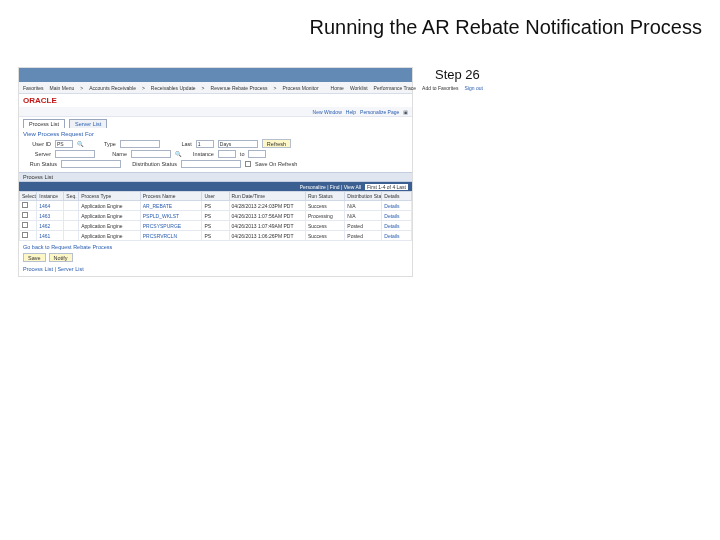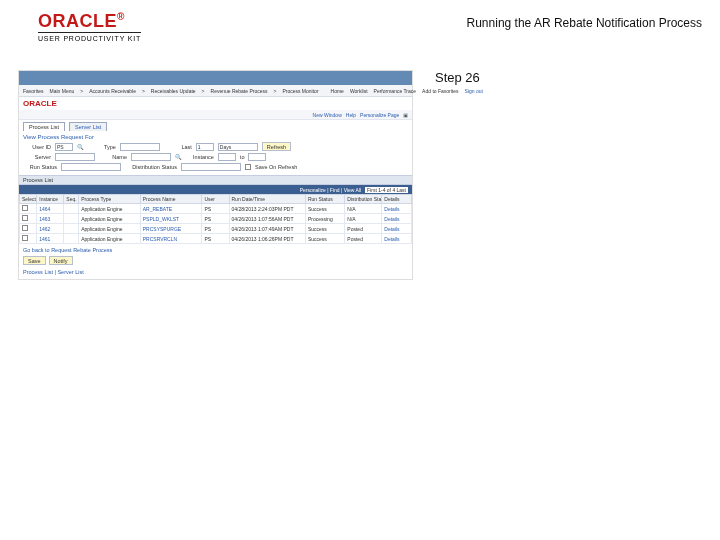--- a/index.html
+++ b/index.html
@@ -5,21 +5,21 @@
   * { box-sizing: border-box; margin: 0; padding: 0; }
   html, body { width: 720px; height: 540px; font-family: Arial, Helvetica, sans-serif; background:#fff; }
   .page { width:720px; height:540px; position:relative; }
 
   
   .top-header { display:flex; align-items:flex-start; padding:12px 18px 28px 38px; }
   .logo-block { display:flex; flex-direction:column; }
   .oracle-word { color:#c31818; font-weight:bold; font-size:18px; letter-spacing:0.5px; line-height:1; }
   .oracle-dot { color:#c31818; font-size:10px; vertical-align:super; }
   .upk { font-size:7px; letter-spacing:0.8px; border-top:1px solid #222; padding-top:2px; margin-top:2px; }
-  .top-title { margin-left:auto; font-size:12px; color:#111; padding-top:4px; }
+  .top-title { margin-left:auto; font-size:20px; color:#111; padding-top:4px; }
 
   
   .content { display:flex; padding:0 18px 0 18px; }
   .left-col { width:395px; }
   .right-col { flex:1; padding-left:22px; font-size:13px; color:#111; }
   .right-col .step { margin-bottom:22px; }
   .right-col .desc span.bold { font-weight:bold; }
 
   
   .shot { width:395px; border:1px solid #ddd; font-size:6px; color:#4a5568; position:relative; background:#fff; }
@@ -62,24 +62,20 @@
 
   .sched-line { color:#2a5db0; font-size:5.5px; padding:3px 4px 1px 4px; }
   .bottom-btns { display:flex; gap:3px; padding:2px 4px 4px 4px; }
   .link-line { color:#2a5db0; font-size:5.5px; padding:0 4px 4px 4px; }
 </style>
 </head>
 <body>
 <div class="page">
 
 <div class="top-header">
-  <div class="logo-block">
-    <div class="oracle-word"><span>ORACLE</span><span class="oracle-dot">®</span></div>
-    <div class="upk">USER PRODUCTIVITY KIT</div>
-  </div>
   <div class="top-title">Running the AR Rebate Notification Process</div>
 </div>
 
 <div class="content">
 
   <div class="left-col">
     <div class="shot">
       <div class="shot-topbar"></div>
 
       <div class="shot-nav">

